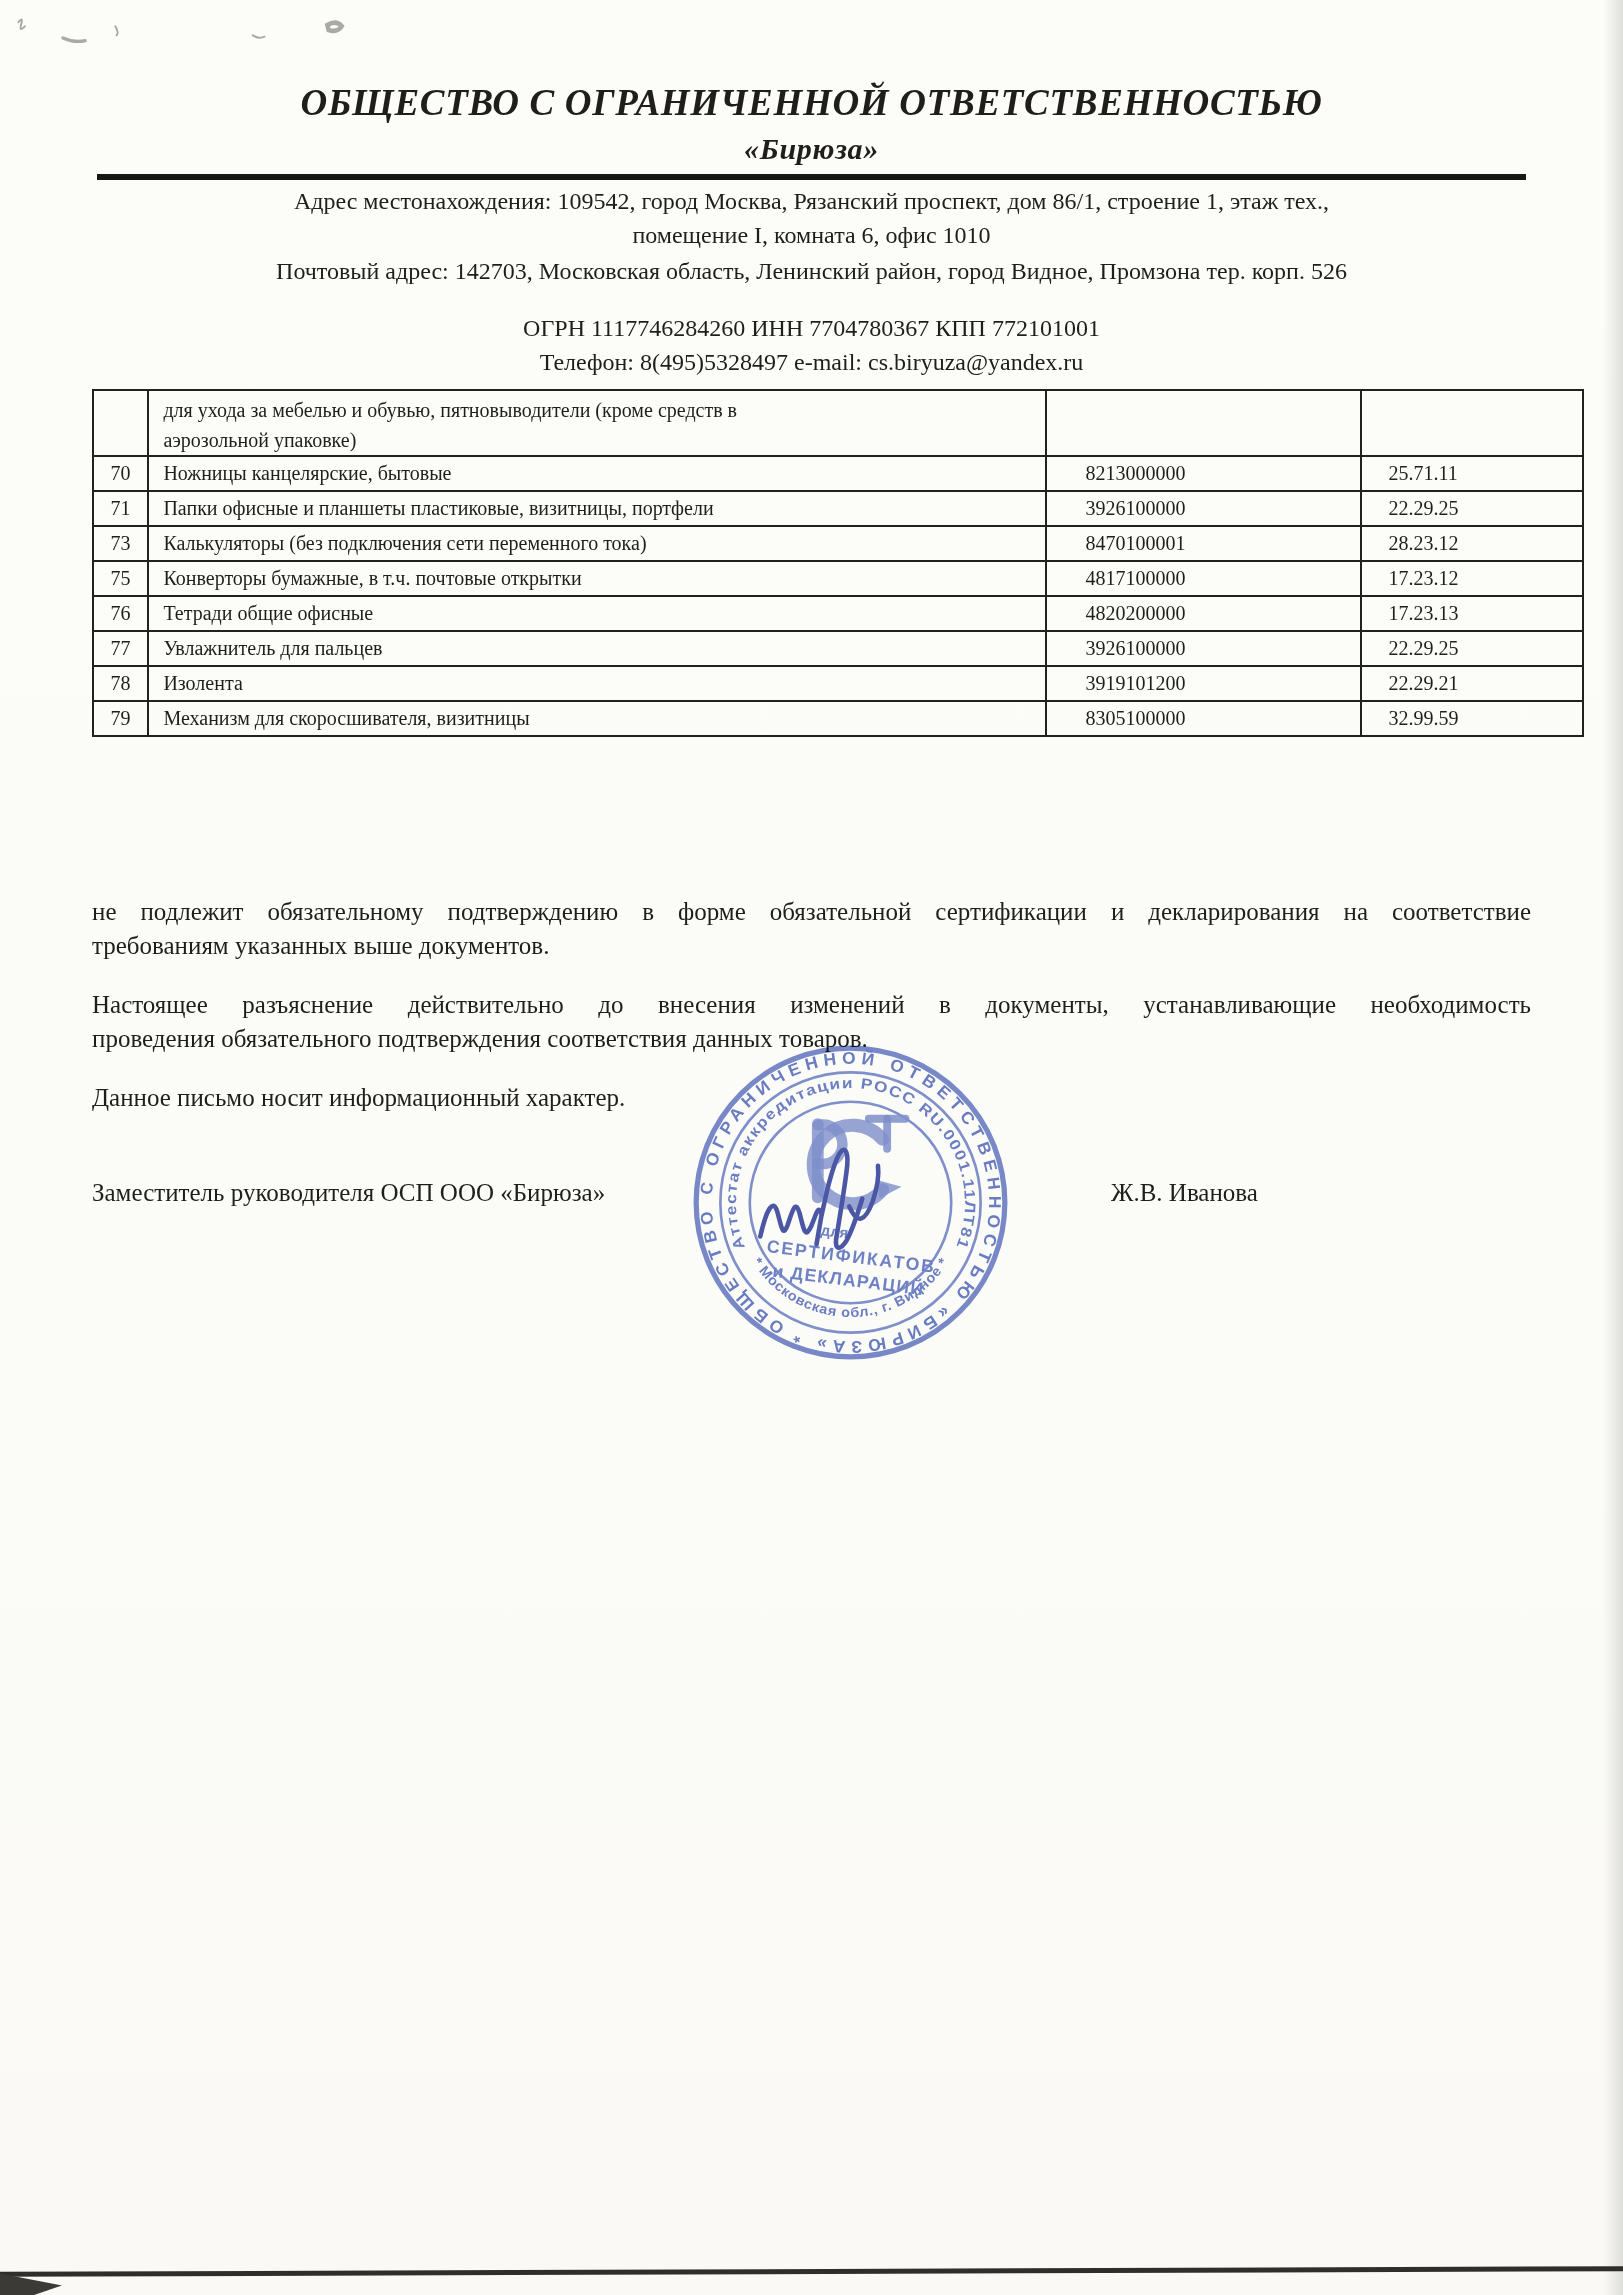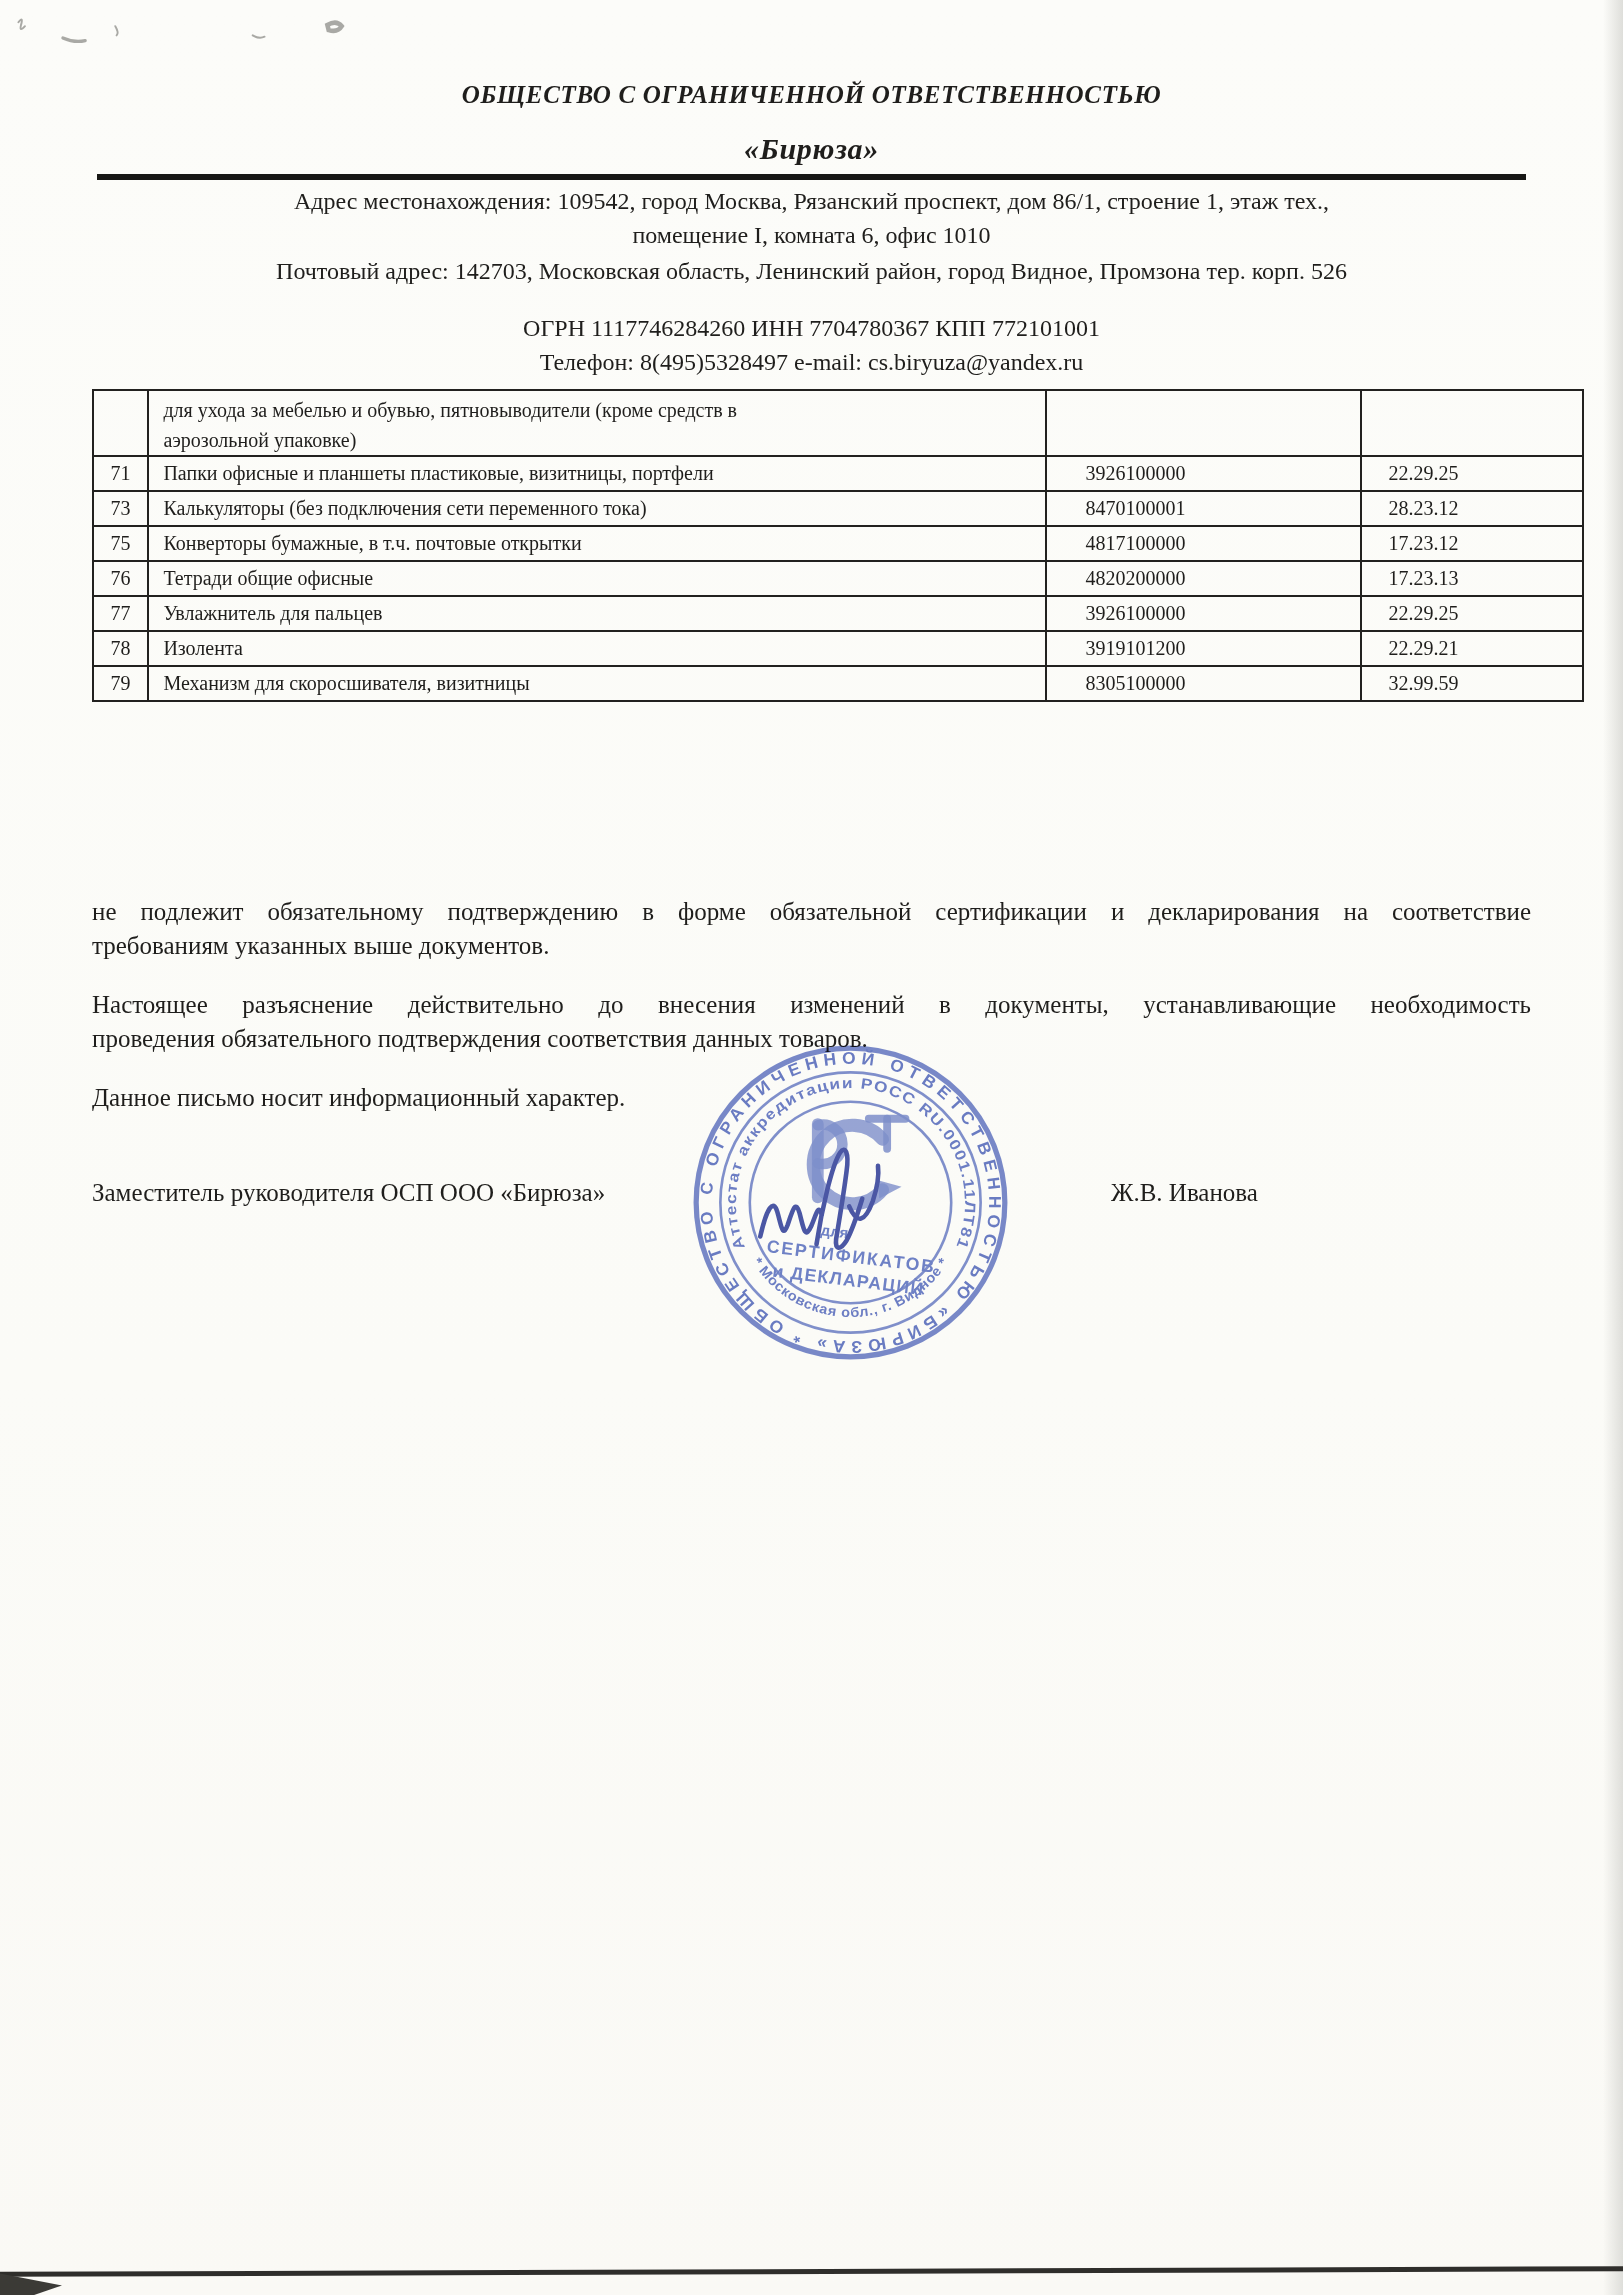--- a/index.html
+++ b/index.html
@@ -4,21 +4,21 @@
 <style>
   html,body{margin:0;padding:0;}
   body{
     width:1623px;height:2295px;position:relative;overflow:hidden;
     background:linear-gradient(180deg,#fcfcf9 0%,#fbfbf7 60%,#faf9f5 100%);
     font-family:"Liberation Serif", serif;color:#1f1e1c;
   }
   .abs{position:absolute;}
   .ctr{text-align:center;}
   .doc-title{left:92px;width:1439px;font-weight:bold;font-style:italic;letter-spacing:0.7px;}
-  .t1{top:81px;font-size:25px;}
+  .t1{top:81px;font-size:37px;}
   .t2{top:132px;font-size:30px;}
   .rule{left:97px;top:174px;width:1429px;height:5.9px;background:#171715;}
   .addr{left:59px;width:1505px;font-size:24px;}
   .tablewrap{left:92px;top:389px;}
   table.goods{border-collapse:collapse;table-layout:fixed;width:1420px;}
   table.goods td{
     border:2.6px solid #22211f;font-size:20px;vertical-align:middle;
     padding:0;overflow:hidden;white-space:nowrap;
   }
   table.goods td.c-num{width:53px;text-align:center;}
@@ -70,20 +70,26 @@
   <table class="goods">
     <tbody>
       <tr class="carry">
         <td class="c-num"></td>
         <td class="c-name">
           <div>для ухода за мебелью и обувью, пятновыводители (кроме средств в</div>
           <div>аэрозольной упаковке)</div>
         </td>
         <td class="c-code"></td>
         <td class="c-okpd"></td>
+      </tr>
+      <tr class="r">
+        <td class="c-num">70</td>
+        <td class="c-name">Ножницы канцелярские, бытовые</td>
+        <td class="c-code">8213000000</td>
+        <td class="c-okpd">25.71.11</td>
       </tr>
       <tr class="r">
         <td class="c-num">71</td>
         <td class="c-name">Папки офисные и планшеты пластиковые, визитницы, портфели</td>
         <td class="c-code">3926100000</td>
         <td class="c-okpd">22.29.25</td>
       </tr>
       <tr class="r">
         <td class="c-num">73</td>
         <td class="c-name">Калькуляторы (без подключения сети переменного тока)</td>

